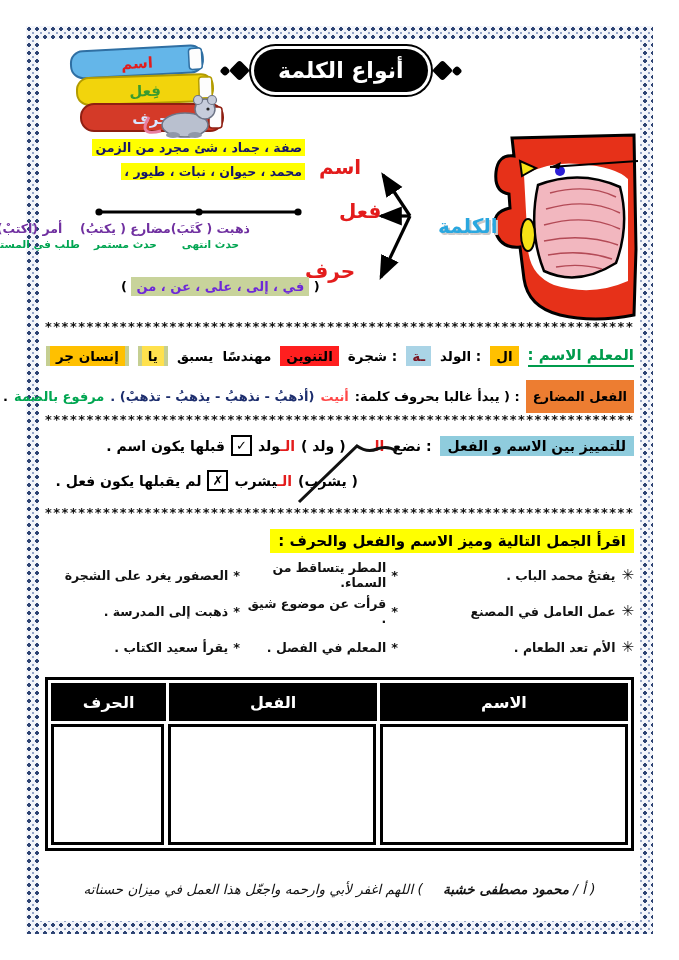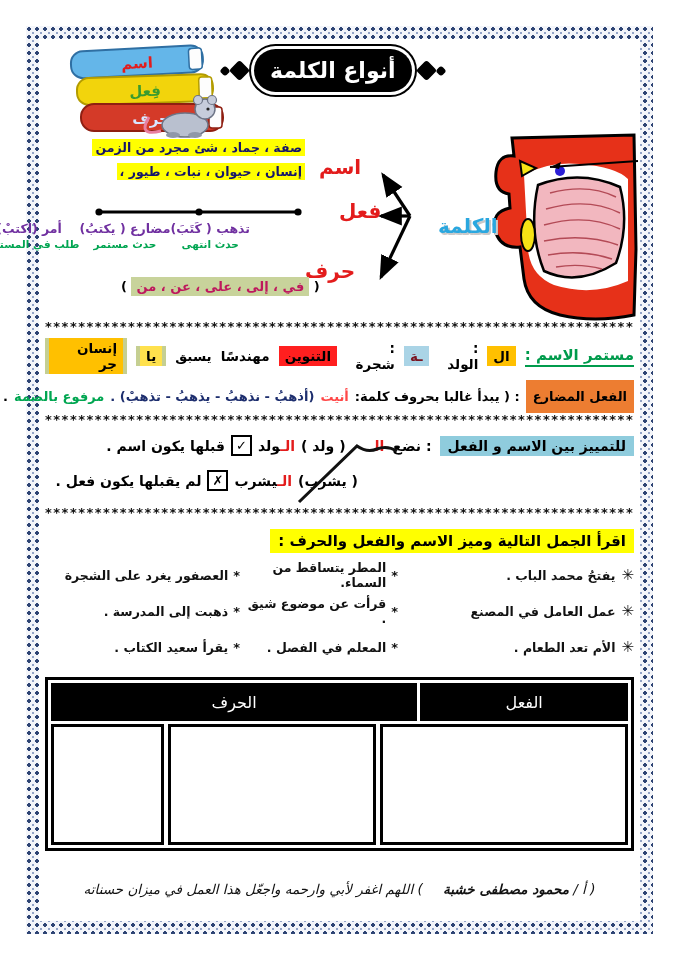--- a/index.html
+++ b/index.html
@@ -10,42 +10,42 @@
          background-image:
            radial-gradient(circle at 3px 3px,#2e4474 1.7px,transparent 2px),
            radial-gradient(circle at 3px 3px,#93a4c8 1.1px,transparent 1.4px);
          background-size:8px 8px,8px 8px;background-position:0 0,4px 4px;}
   .content{position:absolute;inset:13px;background:#fff;direction:rtl;
            padding:0 6px;box-sizing:border-box;}
 
   
   .header-row{position:relative;height:96px;}
   .banner-wrap{position:absolute;left:176px;top:10px;display:flex;align-items:center;gap:7px;}
-  .banner{background:#000;color:#fff;border-radius:30px;padding:9px 16px;
+  .banner{background:#000;color:#fff;border-radius:30px;padding:9px 24px;
           font-size:22px;font-weight:bold;white-space:nowrap;
           box-shadow:0 0 0 3px #fff,0 0 0 5px #000;}
   .orn{display:flex;align-items:center;gap:3px;}
   .diamond{width:15px;height:15px;background:#000;transform:rotate(45deg);border-radius:3px;}
   .diamond.small{width:8px;height:8px;}
   .books-svg{position:absolute;left:8px;top:4px;}
 
   
   .diagram{position:relative;height:186px;}
   .abs{position:absolute;}
   .branch-label{color:#e31c1c;font-weight:bold;font-size:20px;line-height:1;}
   .root-label{color:#2aa7df;font-weight:bold;font-size:20px;text-shadow:2px 2px 0 #c9c9c9;}
   .noun-desc{position:absolute;left:36px;top:0;width:224px;text-align:right;line-height:23px;}
   .noun-desc span{background:#ffff00;color:#15156b;font-weight:bold;font-size:12.5px;padding:1px 3px;}
   .tense-row{position:absolute;left:-19px;top:86px;width:224px;display:flex;direction:rtl;}
   .tense{flex:1;text-align:center;}
   .tense .tname{color:#7030a0;font-weight:bold;font-size:12.5px;white-space:nowrap;}
   .tense .tnote{color:#00a551;font-weight:bold;font-size:10.5px;white-space:nowrap;margin-top:2px;}
   .particle-ex{position:absolute;left:76px;top:144px;font-size:13px;font-weight:bold;direction:rtl;
                color:#000;white-space:nowrap;}
-  .hl-olive{background:#c8d39b;color:#be185d;padding:2px 5px;}
+  .hl-olive{background:#c8d39b;color:#6d28d9;padding:2px 5px;}
   .svg-overlay{position:absolute;left:0;top:0;}
 
   
   .stars{height:13px;line-height:12px;font-size:13px;letter-spacing:1.5px;overflow:hidden;
          white-space:nowrap;text-align:center;font-weight:bold;color:#111;direction:ltr;}
 
   
   .signs-row{height:44px;display:flex;align-items:center;gap:9px;font-size:13.5px;font-weight:bold;color:#000;}
   .signs-head{color:#009b4c;font-size:15px;border-bottom:2.5px solid #009b4c;padding-bottom:1px;white-space:nowrap;}
   .hl{padding:2px 6px;}
@@ -81,21 +81,21 @@
   .sc2{width:158px;display:flex;align-items:center;gap:5px;}
   .sc3{flex:1;display:flex;align-items:center;gap:5px;}
   .m-star{font-size:15px;}
   .m-dot{font-size:13px;}
 
   
   .gtable{margin-top:12px;height:174px;border:3.5px solid #000;padding:3px;display:flex;
           flex-direction:column;gap:3px;box-sizing:border-box;background:#fff;}
   .gt-head{display:flex;gap:3px;height:38px;}
   .hc{display:flex;align-items:center;justify-content:center;color:#fff;background:#000;
-      font-weight:normal;font-size:16px;box-sizing:border-box;}
+      font-weight:bold;font-size:16px;box-sizing:border-box;}
   .w1{width:43%;} .w2{width:36%;} .w3{flex:1;}
   .gt-body{flex:1;display:flex;gap:4px;}
   .bc{border:3px solid #000;box-sizing:border-box;background:#fff;}
 
   
   .footer{margin-top:30px;text-align:center;font-size:13.5px;font-style:italic;color:#111;}
   .footer b{font-style:italic;margin-left:16px;}
 </style>
 </head>
 <body>
@@ -183,47 +183,47 @@
         </svg>
 
         <div class="abs root-label" style="left:393px;top:79px;">الكلمة</div>
 
         <div class="abs branch-label" style="left:274px;top:22px;">اسم</div>
         <div class="abs branch-label" style="left:294px;top:66px;">فعل</div>
         <div class="abs branch-label" style="left:260px;top:126px;">حرف</div>
 
         <div class="noun-desc">
           <div><span>صفة ، جماد ، شئ مجرد من الزمن</span></div>
-          <div><span>إنسان ، حيوان ، نبات ، طيور ،</span></div>
+          <div><span>محمد ، حيوان ، نبات ، طيور ،</span></div>
         </div>
 
         <div class="tense-row">
           <div class="tense">
-            <div class="tname">تذهب ( كَتَبَ)</div>
+            <div class="tname">ذهبت ( كَتَبَ)</div>
             <div class="tnote">حدث انتهى</div>
           </div>
           <div class="tense">
             <div class="tname">مضارع ( يكتبُ)</div>
             <div class="tnote">حدث مستمر</div>
           </div>
           <div class="tense">
             <div class="tname">أمر (اكتبْ)</div>
             <div class="tnote">طلب في المستقبل</div>
           </div>
         </div>
 
         <div class="particle-ex">
           <span>( </span><span class="hl-olive">في ، إلى ، على ، عن ، من</span><span> )</span>
         </div>
       </div>
 
       <div class="stars">************************************************************************************************</div>
 
       <div class="signs-row">
-        <span class="signs-head">مستمر الاسم :</span>
+        <span class="signs-head">المعلم الاسم :</span>
         <span class="hl hl-amber">ال</span>
         <span>: الولد</span>
         <span class="hl hl-blue">ـة</span>
         <span>: شجرة</span>
         <span class="hl hl-redbg">التنوين</span>
         <span>مهندسًا</span>
         <span>يسبق</span>
         <span class="hl hl-yellow">يا</span>
         <span class="hl hl-jar">إنسان جر</span>
       </div>
@@ -306,20 +306,21 @@
           <span>المعلم في الفصل .</span>
           </span>
         <span class="sc3">
           <span class="m-dot">*</span>
           <span>يقرأ سعيد الكتاب .</span>
           </span>
       </div>
 
       <div class="gtable">
         <div class="gt-head">
+          <div class="hc w1">الاسم</div>
           <div class="hc w2">الفعل</div>
           <div class="hc w3">الحرف</div>
         </div>
         <div class="gt-body">
           <div class="bc w1"></div>
           <div class="bc w2"></div>
           <div class="bc w3"></div>
         </div>
       </div>
 

